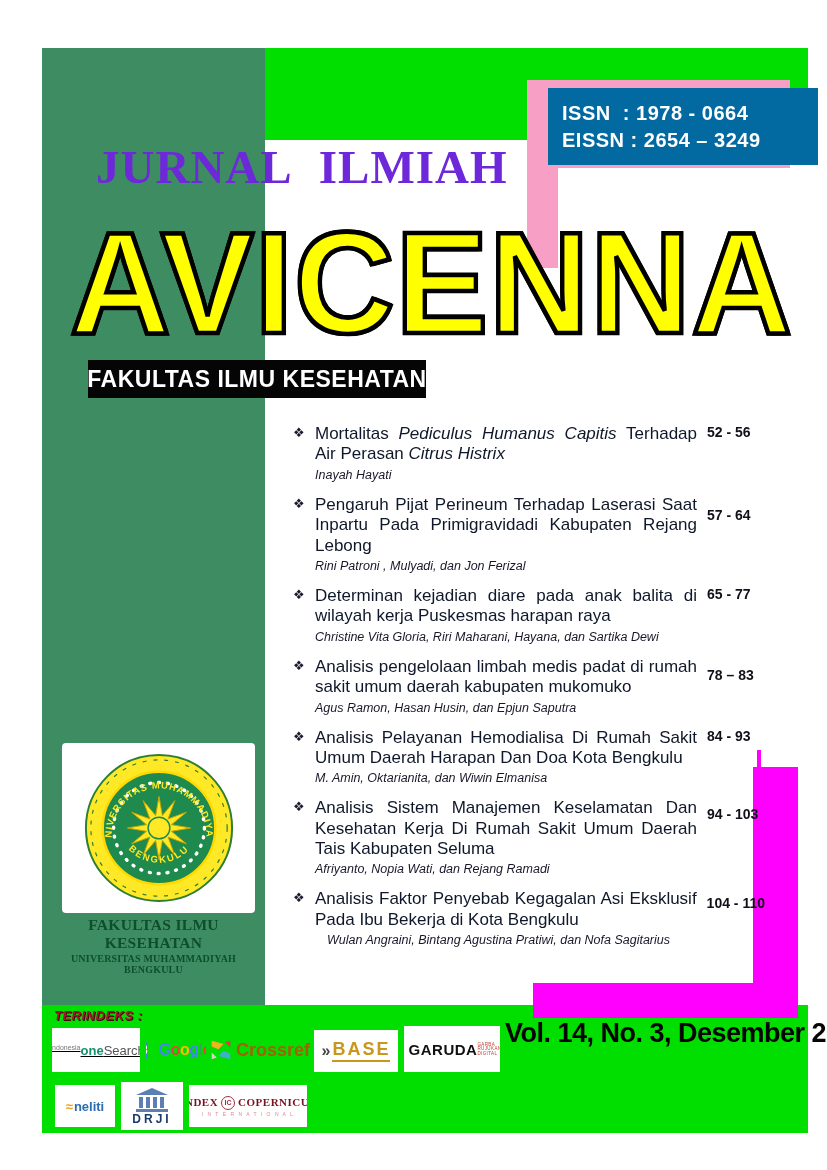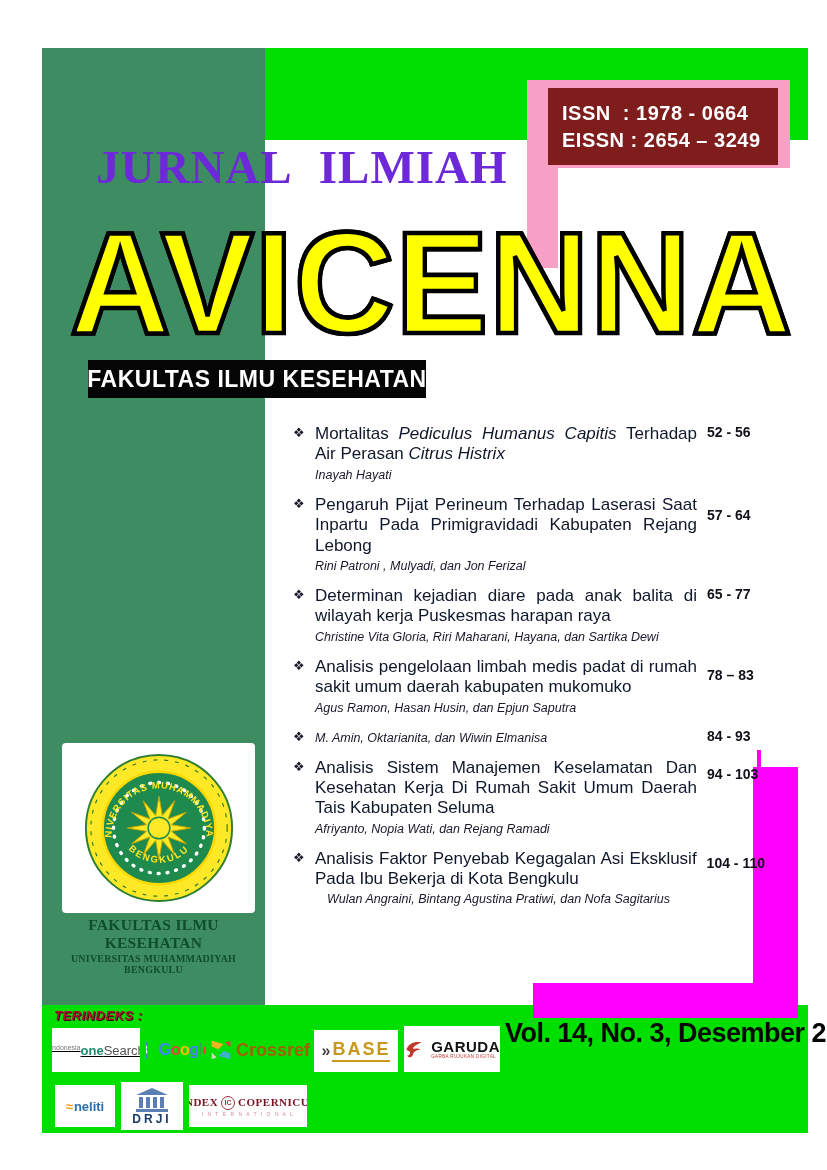--- a/index.html
+++ b/index.html
@@ -14,21 +14,21 @@
   .top-band    { position:absolute; left:265px; top:48px; width:543px; height:92px; background:#00df00; }
   .footer-band { position:absolute; left:42px; top:1005px; width:766px; height:128px; background:#00df00; }
   .pink-box    { position:absolute; left:527px; top:80px;  width:263px; height:88px; background:#f89fc6; }
   .pink-strip  { position:absolute; left:527px; top:168px; width:31px;  height:100px; background:#f89fc6; }
   .magenta-vert  { position:absolute; left:753px; top:767px; width:45px; height:251px; background:#ff00ff; }
   .magenta-tick  { position:absolute; left:757px; top:750px; width:4px;  height:18px;  background:#ff00ff; }
   .magenta-horiz { position:absolute; left:533px; top:983px; width:265px; height:35px; background:#ff00ff; }
 
   
   .issn-box {
-    position:absolute; left:548px; top:88px; width:230px; height:77px; background:#7f1d1d;
+    position:absolute; left:548px; top:88px; width:270px; height:77px; background:#0369a1;
     color:#ffffff; display:flex; flex-direction:column; justify-content:center;
     padding-left:14px; gap:4px;
   }
   .issn-line { font-size:20px; font-weight:bold; letter-spacing:.5px; white-space:pre; }
 
   
   .journal-type {
     position:absolute; left:96px; top:140px; color:#6d28d9;
     font-family:"Liberation Serif", serif; font-weight:bold; font-size:47px;
     letter-spacing:1px; word-spacing:16px; white-space:nowrap;
@@ -86,21 +86,21 @@
 
   .os-text { display:flex; flex-direction:row; line-height:1; margin-left:3px;text-decoration:underline; }
   .os-l1 { font-size:7px; color:#777; }
   .os-l2 { font-size:13px; color:#555; } .os-l2 b { color:#168f6e; }
   .google-word { font-size:16px; font-weight:bold; margin-left:11px; letter-spacing:-.5px; }
   .g1,.g4{color:#4285f4}.g2,.g6{color:#ea4335}.g3{color:#fbbc05}.g5{color:#34a853}
   .google-tile { width:17px; height:17px; background:#4a7fd4; border-radius:3px; color:#fff; font-size:12px; font-weight:bold; display:flex; align-items:center; justify-content:center; }
   .crossref-word { font-size:18px; font-weight:bold; color:#a16207; margin-left:4px; }
   .base-word { font-size:18px; font-weight:bold; color:#c9971c; letter-spacing:2px; border-bottom:2px solid #c9971c; line-height:1.1; }
   .base-chev { font-size:16px; font-weight:bold; color:#444; margin-right:2px; }
-  .garuda-text { display:flex; flex-direction:column; line-height:1; margin-left:6px; }
+  .garuda-text { display:flex; flex-direction:row; line-height:1; margin-left:6px; }
   .garuda-word { font-size:15px; font-weight:bold; color:#111; letter-spacing:.5px; }
   .garuda-sub { font-size:4.5px; color:#c0392b; letter-spacing:.4px; margin-top:1px; }
   .neliti-word { font-size:13px; font-weight:bold; color:#2a6db0; }
   .neliti-mark { color:#f39c12; font-size:13px; font-weight:bold; margin-right:1px; }
   .drji-inner { display:flex; flex-direction:column; align-items:center; line-height:1; }
   .drji-word { font-size:12px; font-weight:bold; color:#1a3a6b; letter-spacing:3px; margin-top:1px; }
   .cop-inner { display:flex; flex-direction:column; align-items:center; line-height:1; }
   .cop-row { display:flex; align-items:center; gap:3px; }
   .cop-word { font-family:"Liberation Serif", serif; font-size:11px; font-weight:bold; color:#7a1020; letter-spacing:.5px; }
   .cop-circ { width:14px; height:14px; border:1.5px solid #a03040; border-radius:50%; color:#a03040; font-size:7px; font-weight:bold; display:flex; align-items:center; justify-content:center; }
@@ -169,20 +169,21 @@
       <div class="toc-body">
         <div class="toc-title">Analisis pengelolaan limbah medis padat  di rumah sakit umum daerah kabupaten mukomuko</div>
         <div class="toc-authors">Agus Ramon, Hasan Husin, dan Epjun Saputra</div>
       </div>
       <div class="toc-pages off2">78 – 83</div>
     </div>
 
     <div class="toc-item">
       <div class="toc-bullet">❖</div>
       <div class="toc-body">
+        <div class="toc-title">Analisis Pelayanan Hemodialisa Di Rumah Sakit Umum Daerah Harapan Dan Doa Kota Bengkulu</div>
         <div class="toc-authors">M. Amin, Oktarianita, dan Wiwin Elmanisa</div>
       </div>
       <div class="toc-pages">84 - 93</div>
     </div>
 
     <div class="toc-item">
       <div class="toc-bullet">❖</div>
       <div class="toc-body">
         <div class="toc-title">Analisis Sistem Manajemen Keselamatan Dan Kesehatan Kerja Di Rumah Sakit Umum  Daerah Tais Kabupaten Seluma</div>
         <div class="toc-authors">Afriyanto, Nopia Wati, dan Rejang Ramadi</div>

